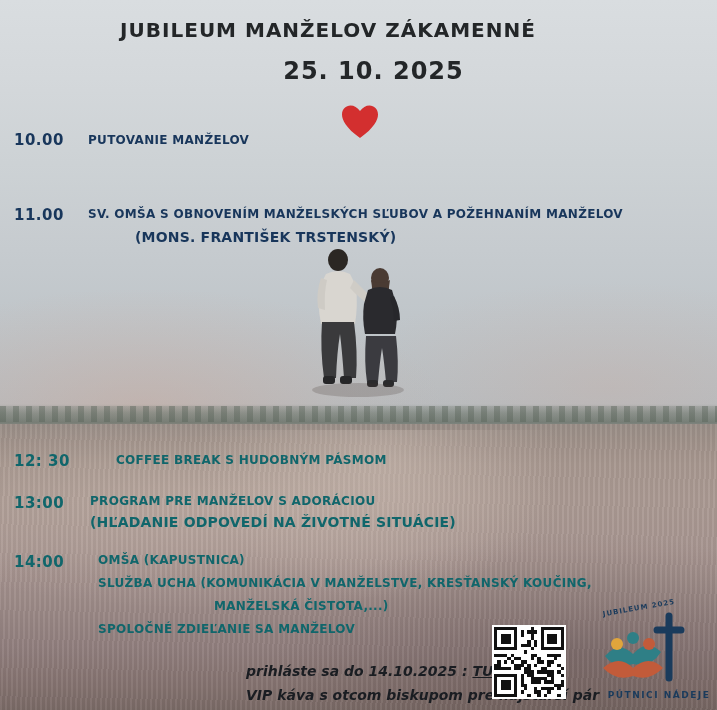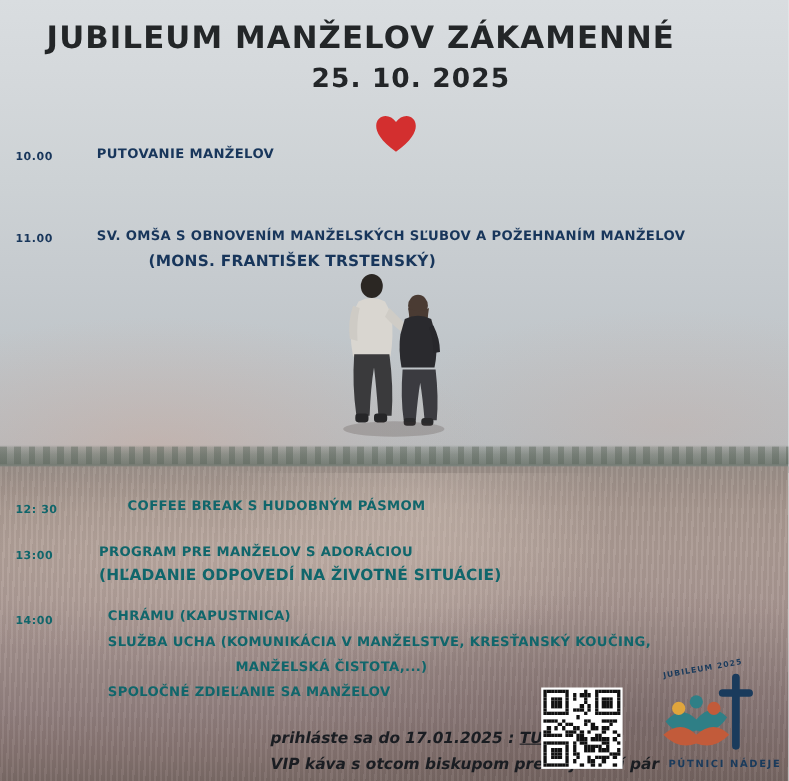--- a/index.html
+++ b/index.html
@@ -93,21 +93,21 @@
   .couple { position: absolute; left: 296px; top: 246px; width: 128px; height: 190px; }
 
   
   .title {
     position: absolute;
     left: 0; top: 18px;
     width: 656px;
     text-align: center;
     font-family: "DejaVu Sans", sans-serif;
     font-weight: bold;
-    font-size: 28px;
+    font-size: 20px;
     letter-spacing: 1px;
     color: #232628;
   }
   .subtitle {
     position: absolute;
     left: 0; top: 57px;
     width: 717px;
     text-align: center;
     font-weight: bold;
     font-size: 24px;
@@ -117,21 +117,21 @@
   }
   .heart {
     position: absolute;
     left: 340px; top: 104px;
     width: 40px; height: 36px;
   }
   .row { position: absolute; }
   .time {
     color: #18365b;
     font-weight: bold;
-    font-size: 10px;
+    font-size: 15px;
     letter-spacing: 0.5px;
     white-space: nowrap;
   }
   .time.teal { color: #10666b; }
   .evt {
     color: #18365b;
     font-weight: bold;
     font-size: 12px;
     letter-spacing: 0.3px;
     white-space: nowrap;
@@ -278,34 +278,34 @@
     <span class="evt teal">PROGRAM PRE MANŽELOV S ADORÁCIOU</span>
   </div>
   <div class="row" style="left:90px; top:512px;">
     <span class="sub teal">(HĽADANIE ODPOVEDÍ NA ŽIVOTNÉ SITUÁCIE)</span>
   </div>
 
   <div class="row" style="left:14px; top:552px;">
     <span class="time teal">14:00</span>
   </div>
   <div class="row" style="left:98px; top:549px;">
-    <span class="evt teal">CHRÁMU (KAPUSTNICA)</span>
+    <span class="evt teal">OMŠA (KAPUSTNICA)</span>
   </div>
   <div class="row" style="left:98px; top:572px;">
     <span class="evt teal">SLUŽBA UCHA (KOMUNIKÁCIA V MANŽELSTVE, KRESŤANSKÝ KOUČING,</span>
   </div>
   <div class="row" style="left:214px; top:595px;">
     <span class="evt teal">MANŽELSKÁ ČISTOTA,...)</span>
   </div>
   <div class="row" style="left:98px; top:618px;">
     <span class="evt teal">SPOLOČNÉ ZDIEĽANIE SA MANŽELOV</span>
   </div>
 
   <div class="footer-line" style="left:246px; top:663px;">
-    <span>prihláste sa do 17.01.2025 :</span>
+    <span>prihláste sa do 14.10.2025 :</span>
     <span class="tu-link">TU</span>
   </div>
   <div class="footer-line" style="left:246px; top:687px;">VIP káva s otcom biskupom pre najstarší pár</div>
 
   <div class="qr">
     <div class="qr-grid" id="qr-grid">
         <i class="on"></i>
         <i class="on"></i>
         <i class="on"></i>
         <i class="on"></i>

